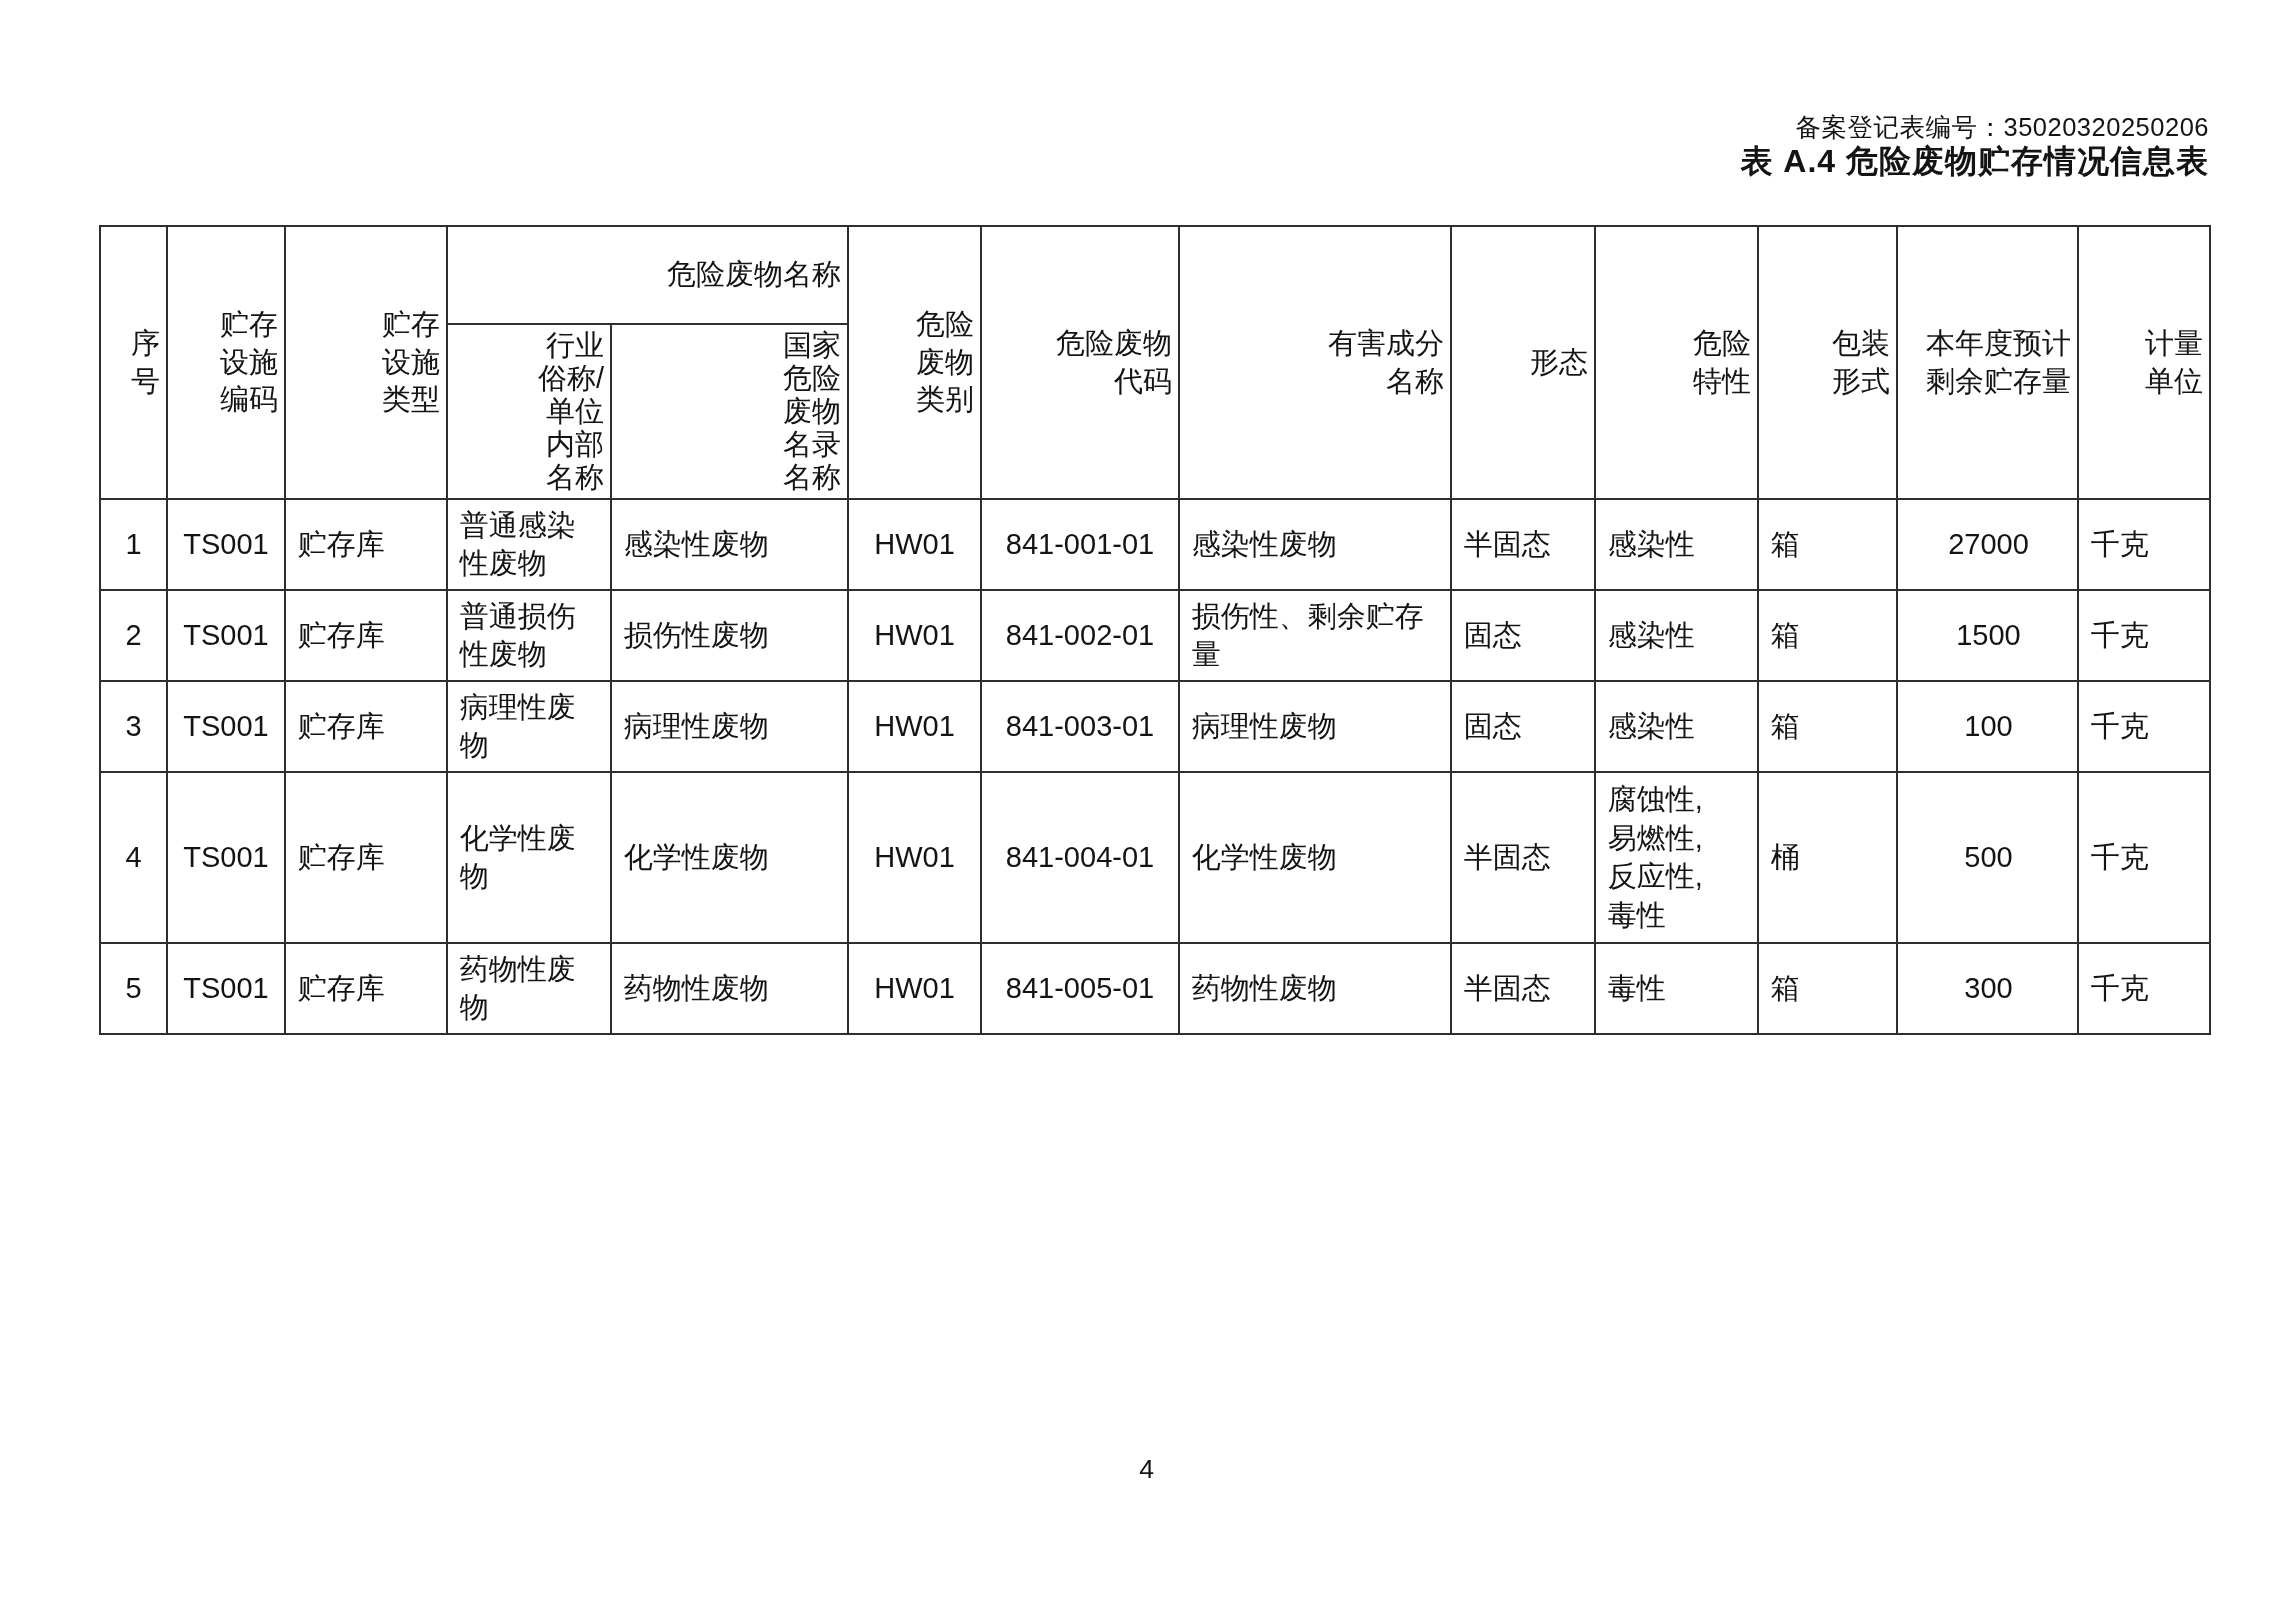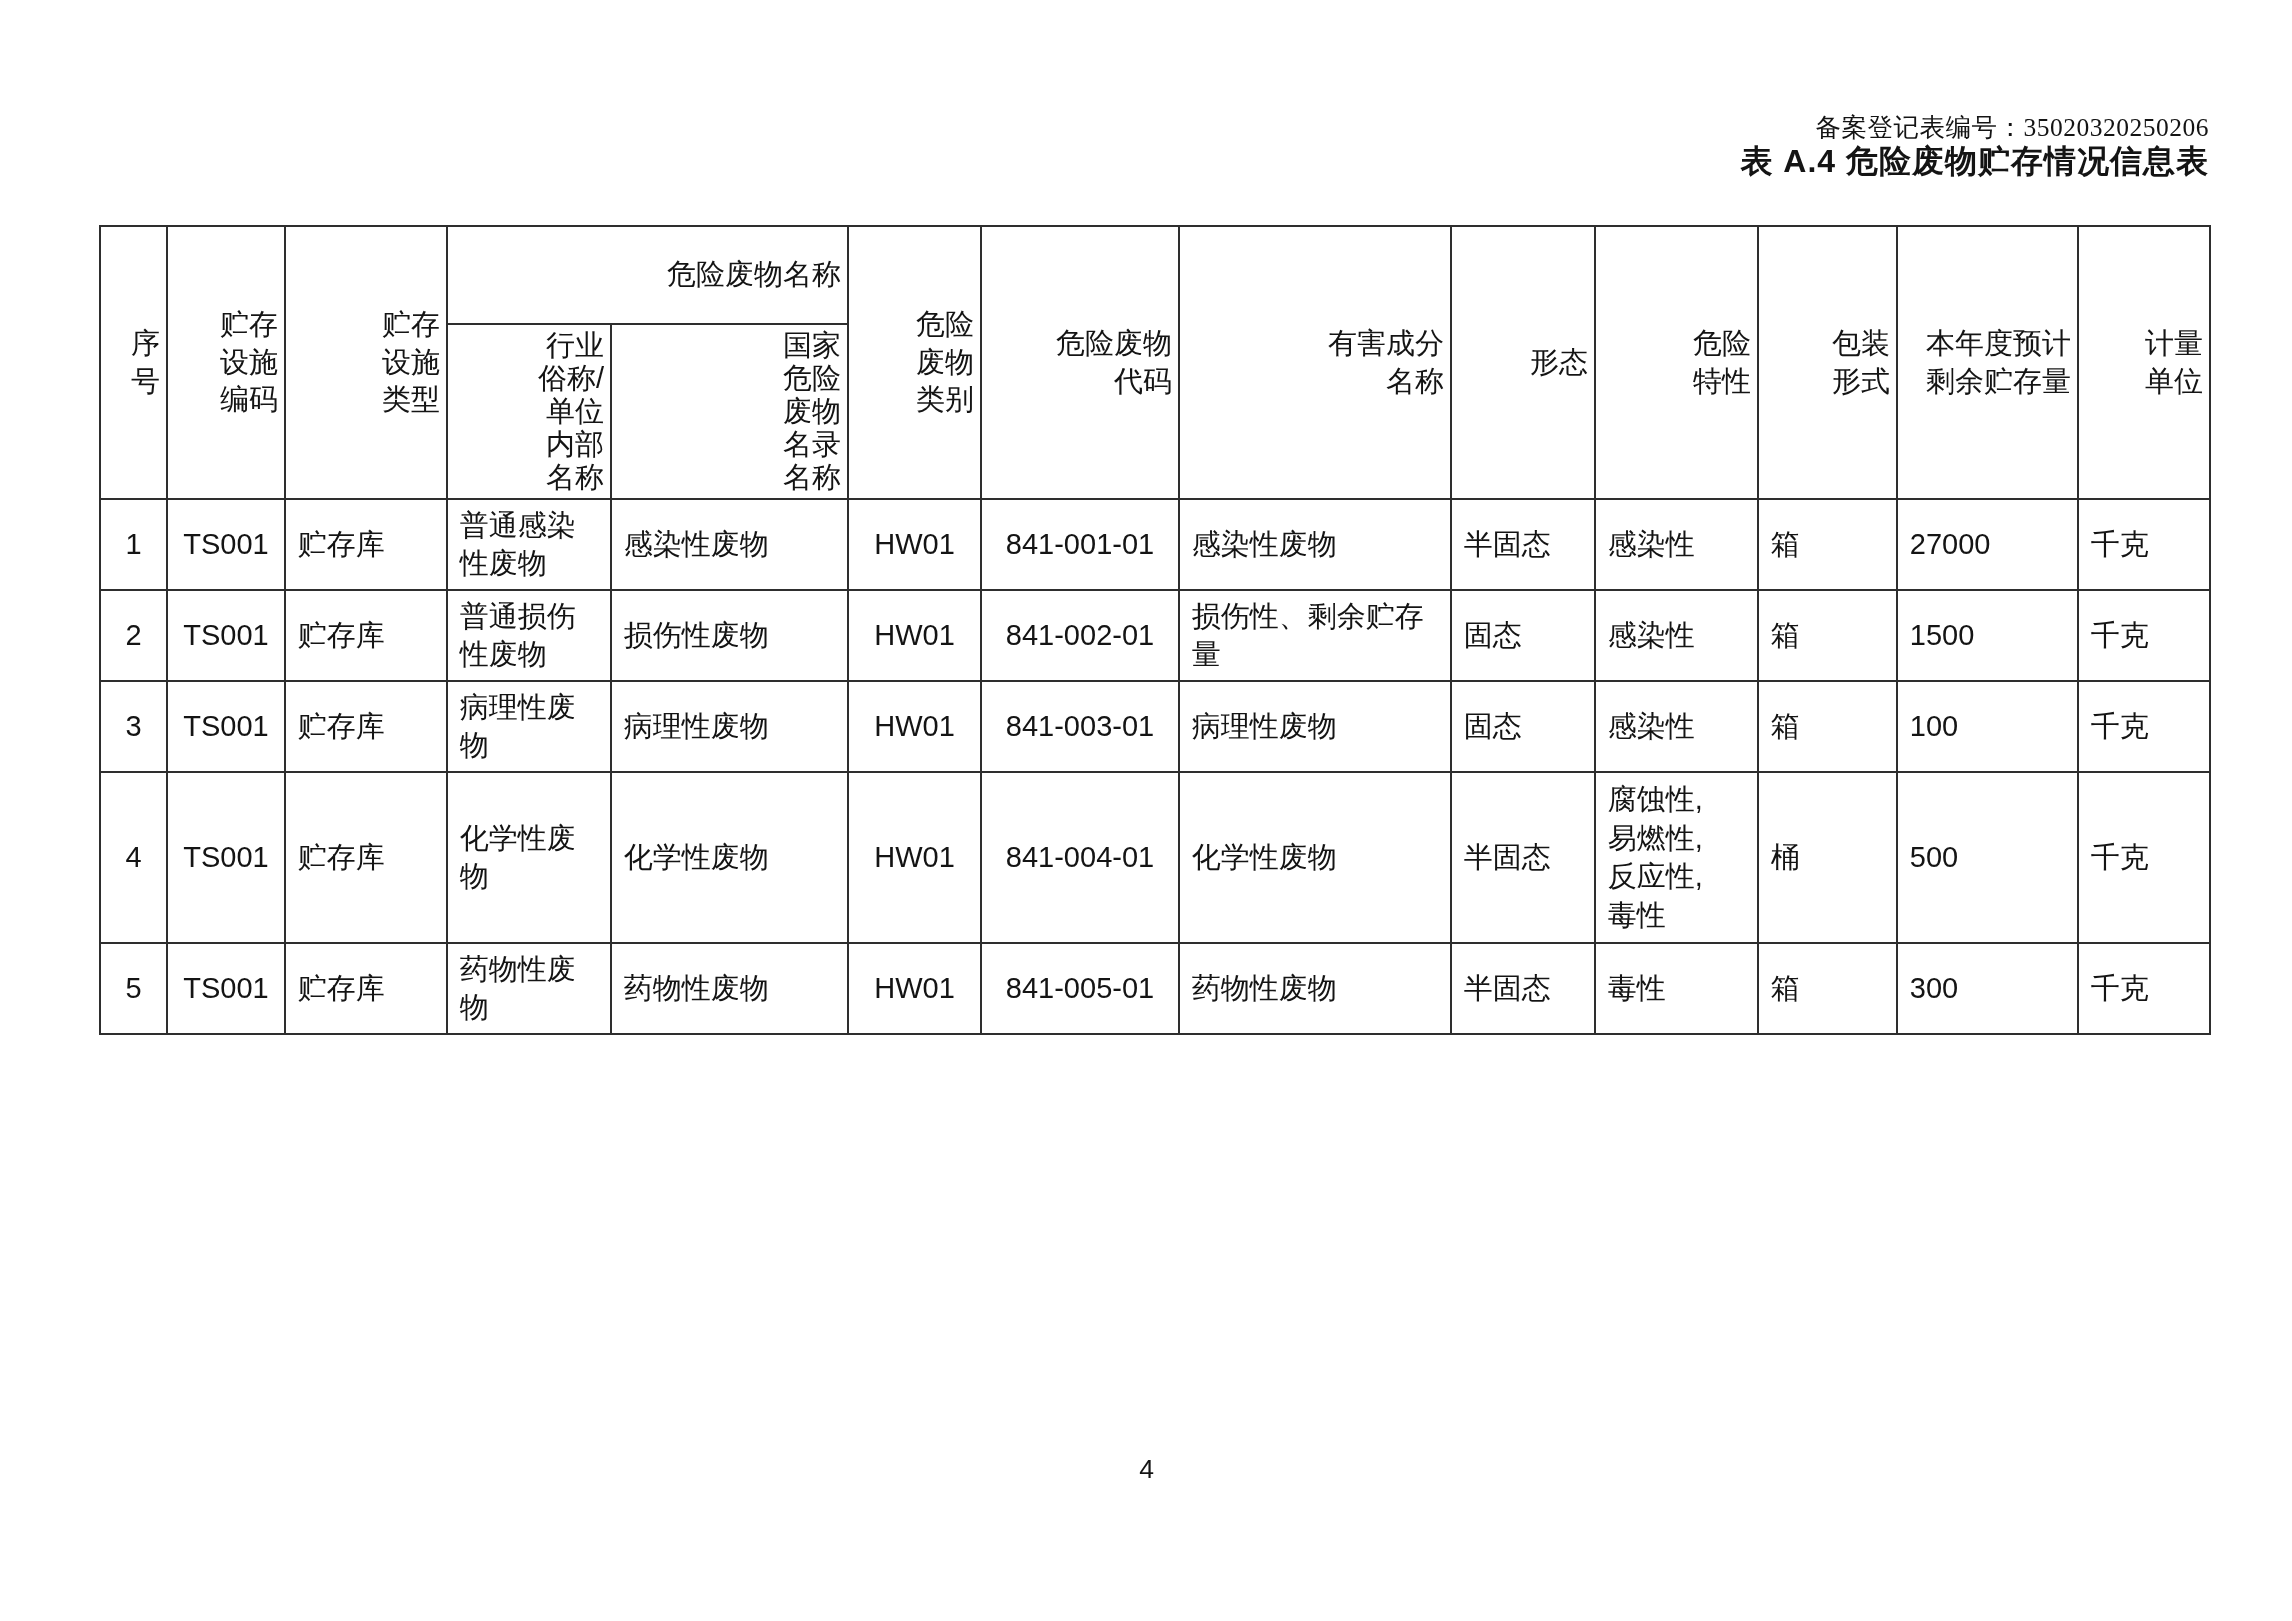--- a/index.html
+++ b/index.html
@@ -11,21 +11,20 @@
     color: #141414;
   }
   .page { position: absolute; inset: 0; background: #ffffff; }
 
   .reg-line {
     position: absolute;
     top: 110px; right: 84px;
     font-size: 25.5px;
     letter-spacing: 0.5px;
     white-space: nowrap;
-    font-family: Liberation Serif, serif;
   }
   .doc-title {
     position: absolute;
     top: 140px; left: 99px; width: 2110px;
     text-align: right;
     font-size: 32px;
     font-weight: 700;
     letter-spacing: 1px;
   }
 
@@ -51,21 +50,21 @@
   }
   tr.h-sub th { line-height: 1.14; }
   .waste-table td {
     line-height: 1.33;
     padding: 5.9px 9.8px 5.9px 11.8px;
     text-align: left;
     white-space: pre-line;
     word-break: break-all;
   }
   .waste-table td.c { text-align: center; padding: 5.9px 3.9px; }
-  .waste-table td.r { text-align: left; padding-right: 9.8px; }
+  .waste-table td.r { text-align: center; padding-right: 9.8px; }
 
   .page-number {
     position: absolute;
     top: 1454px; left: 0; width: 100%;
     text-align: center;
     font-size: 26.5px;
   }
 </style>
 </head>
 <body>

